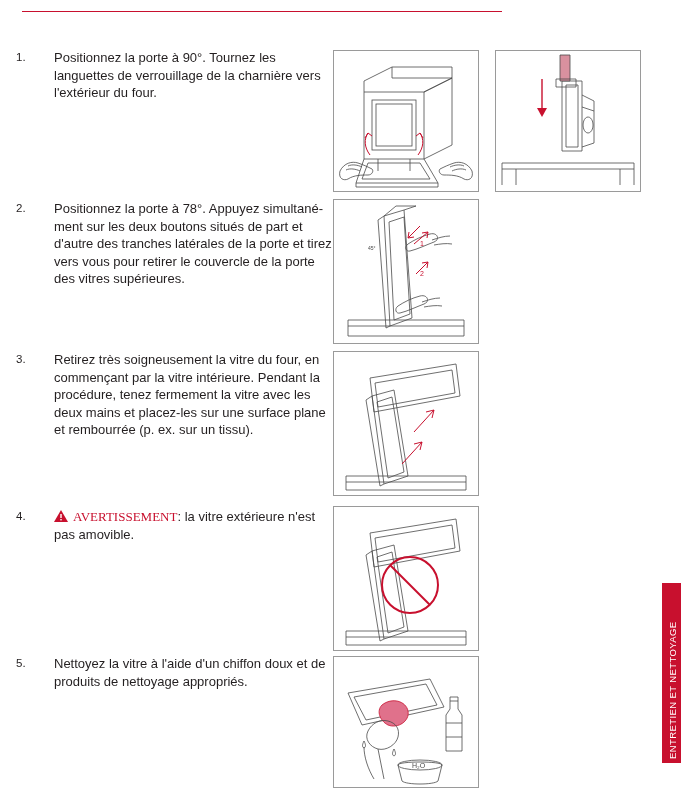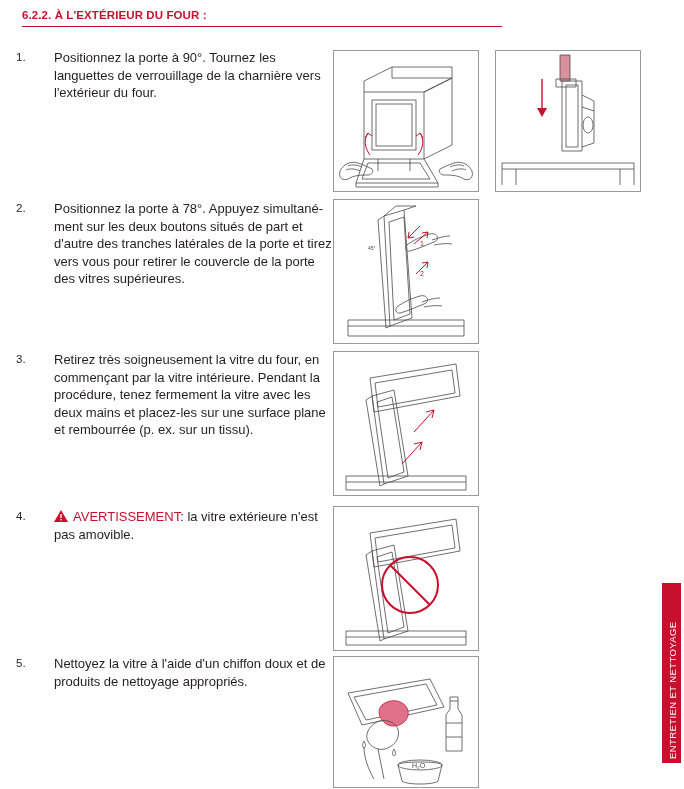--- a/index.html
+++ b/index.html
@@ -62,20 +62,21 @@
   .step .txt p {
     margin: 0;
   }
   .warn-icon {
     display: inline-block;
     vertical-align: -1px;
     margin-right: 5px;
   }
   .warn-word {
     color: #c8102e;
+    font-family: Liberation Serif, serif;
   }
   .fig {
     position: absolute;
     border: 1px solid #9a9a9a;
     background: #ffffff;
     overflow: hidden;
   }
   .sidetab {
     position: absolute;
     right: 3px;
@@ -97,21 +98,20 @@
     top: 176px;
   }
   svg { display: block; }
 </style>
 </head>
 <body>
 
 <div class="page">
 
   <div class="header">
-    <div class="title-line">6.2.2. À L'EXTÉRIEUR DU FOUR :</div>
     <div class="rule"></div>
   </div>
 
   <div class="step" style="top:49px;">
     <div class="num">1.</div>
     <div class="txt">Positionnez la porte à 90°. Tournez les languettes de verrouillage de la charnière vers l'extérieur du four.</div>
   </div>
 
   <div class="fig" style="left:333px; top:50px; width:144px; height:140px;">
     <svg width="144" height="140" viewBox="0 0 144 140">

